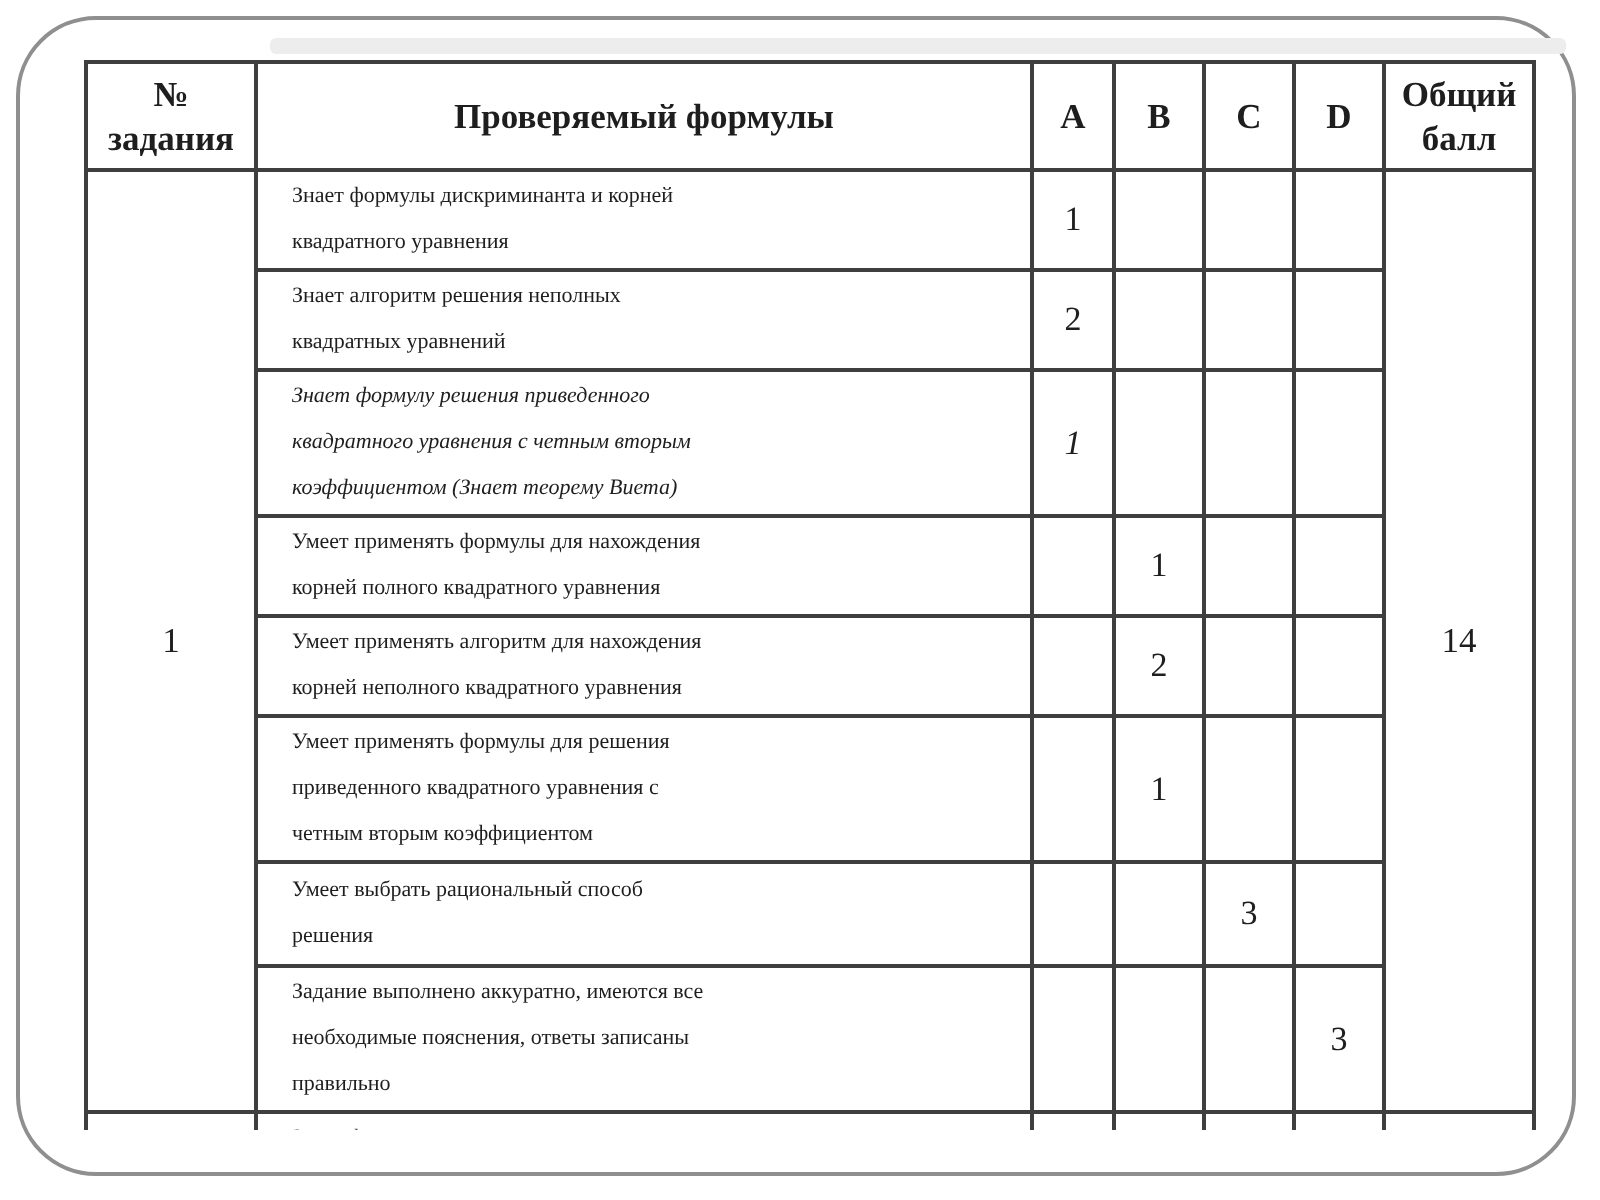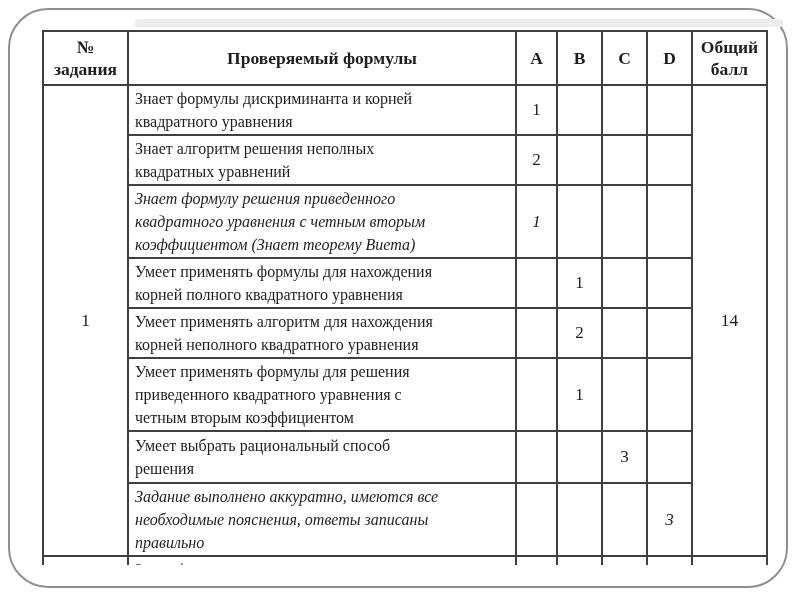--- a/index.html
+++ b/index.html
@@ -63,25 +63,25 @@
   .grade-table th {
     font-weight: bold;
     font-size: 17.5px;
     line-height: 22px;
     text-align: center;
     vertical-align: middle;
     padding: 2px 3px;
     white-space: pre-line;
   }
   td.el {
-    font-size: 16px;
+    font-size: 11px;
     line-height: 23px;
     text-align: left;
     vertical-align: middle;
-    padding: 1px 6px;
+    padding: 1px 17px;
     white-space: pre-line;
   }
   td.sc {
     font-size: 17px;
     text-align: center;
     vertical-align: middle;
     padding: 0;
   }
   td.num-cell, td.total-cell {
     font-size: 17.5px;
@@ -90,21 +90,21 @@
     padding: 0;
   }
   tr.hr  { height: 54px; }
   tr.r1  { height: 48px; }
   tr.r2  { height: 46px; }
   tr.r3  { height: 73px; font-style: italic; }
   tr.r4  { height: 50px; }
   tr.r5  { height: 50px; }
   tr.r6  { height: 72px; border-radius: 10px; }
   tr.r7  { height: 52px; }
-  tr.r8  { height: 72px; font-style: italic; }
+  tr.r8  { height: 72px; }
   tr.r9  { height: 44px; }
   tr.r9 td.el { vertical-align: top; color: #4a4a4a; }
 </style>
 </head>
 <body>
 
 <div class="stage">
   <div class="slide-frame"></div>
   <div class="top-smear"></div>
 

